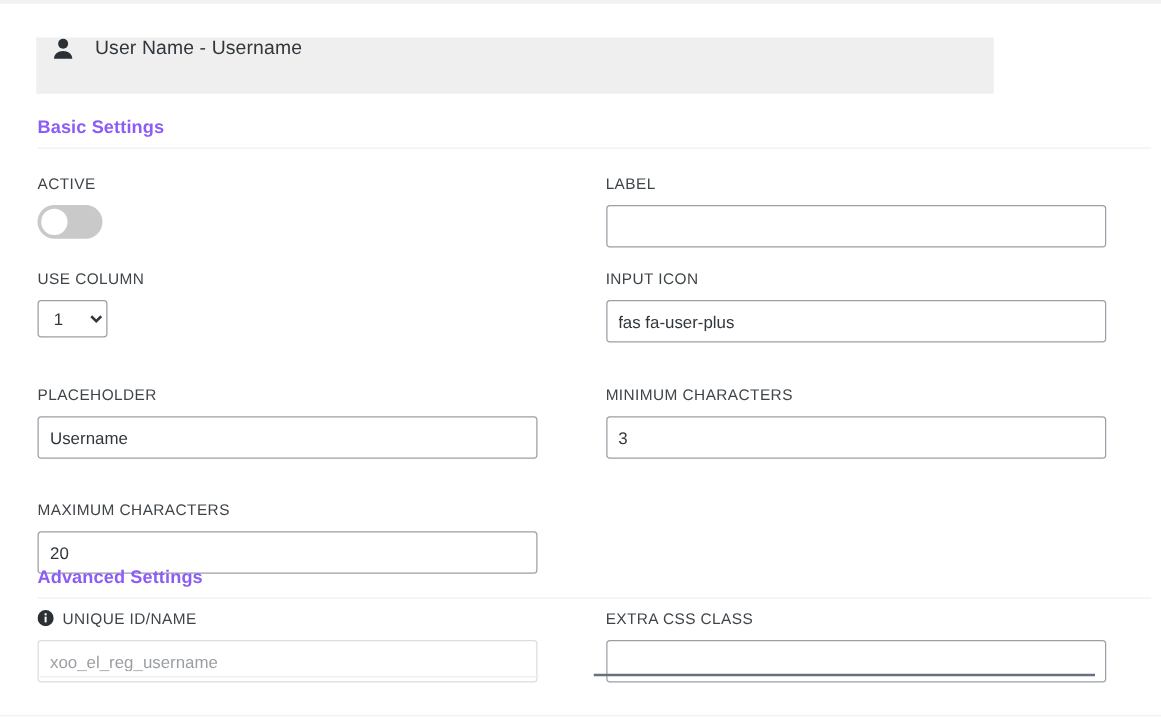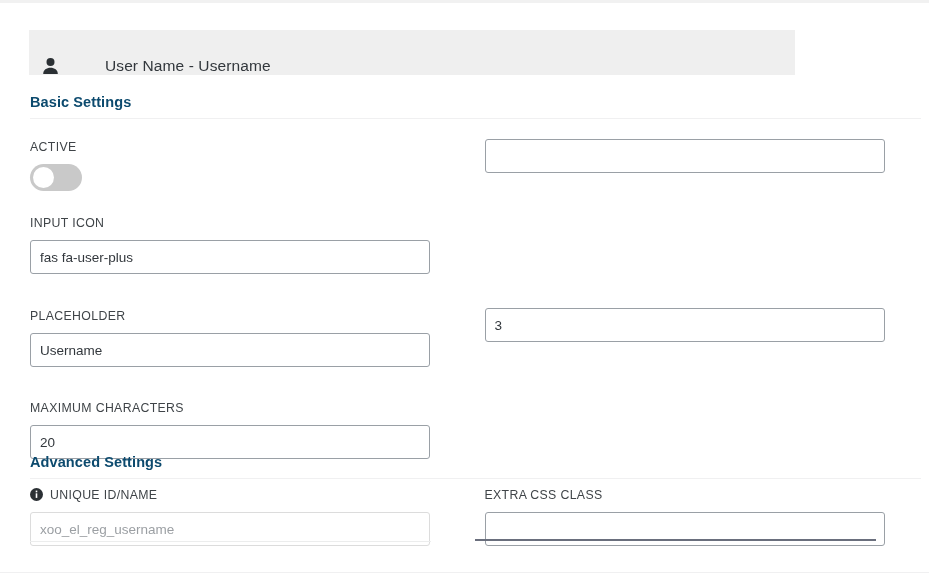--- a/index.html
+++ b/index.html
@@ -25,24 +25,23 @@
 
   
   .el-header {
     position: absolute;
     left: 29px;
     top: 30px;
     width: 766px;
     height: 45px;
     background: #efefef;
     display: flex;
-    align-items: flex-end;
+    align-items: flex-start;
     box-sizing: border-box;
     padding-left: 13px;
-    gap: 29px;
   }
   .el-header-icon {
     width: 17px;
     height: 18px;
     margin-right: 17px;
     display: flex;
     align-items: center;
     justify-content: center;
     color: #2b3034;
   }
@@ -55,21 +54,21 @@
 
   
   .section-head {
     position: absolute;
     left: 30px;
     width: 891px;
   }
   .section-head .title {
     font-size: 14.5px;
     font-weight: bold;
-    color: #0c4a6e;
+    color: #8b5cf6;
     letter-spacing: .1px;
     padding-bottom: 8px;
   }
   .section-head .rule {
     height: 1px;
     background: #f0f0f1;
     width: 891px;
   }
 
   
@@ -204,37 +203,45 @@
 </div>
 
 <div class="form-row" style="top:139px;">
   <div class="fieldcol">
     <div class="field-label">ACTIVE</div>
     <div class="toggle">
       <div class="knob"></div>
     </div>
   </div>
   <div class="fieldcol right">
+    <div class="field-label">LABEL</div>
     <input class="text-input" type="text" value="" style="">
   </div>
 </div>
 
 <div class="form-row" style="top:215px;">
+  <div class="fieldcol">
+    <div class="field-label">USE COLUMN</div>
+    <select class="select-input">
+      <option>1</option>
+    </select>
+  </div>
   <div class="fieldcol right">
     <div class="field-label">INPUT ICON</div>
     <input class="text-input" type="text" value="fas fa-user-plus" style="">
   </div>
 </div>
 
 <div class="form-row" style="top:308px;">
   <div class="fieldcol">
     <div class="field-label">PLACEHOLDER</div>
     <input class="text-input" type="text" value="Username" style="">
   </div>
   <div class="fieldcol right">
+    <div class="field-label">MINIMUM CHARACTERS</div>
     <input class="text-input" type="text" value="3" style="">
   </div>
 </div>
 
 <div class="form-row" style="top:367px;margin-top:33px;">
   <div class="fieldcol">
     <div class="field-label">MAXIMUM CHARACTERS</div>
     <input class="text-input" type="text" value="20" style="">
   </div>
   <div class="fieldcol right"></div>

